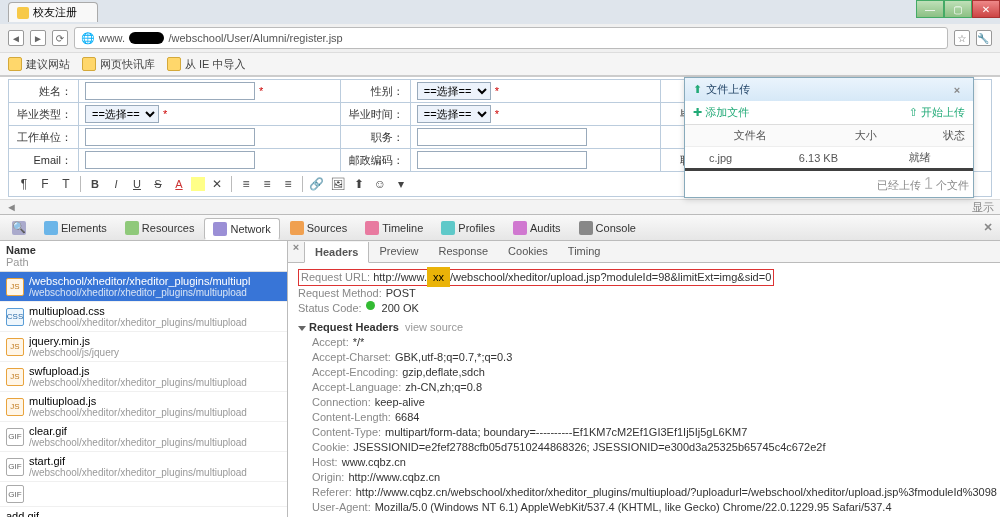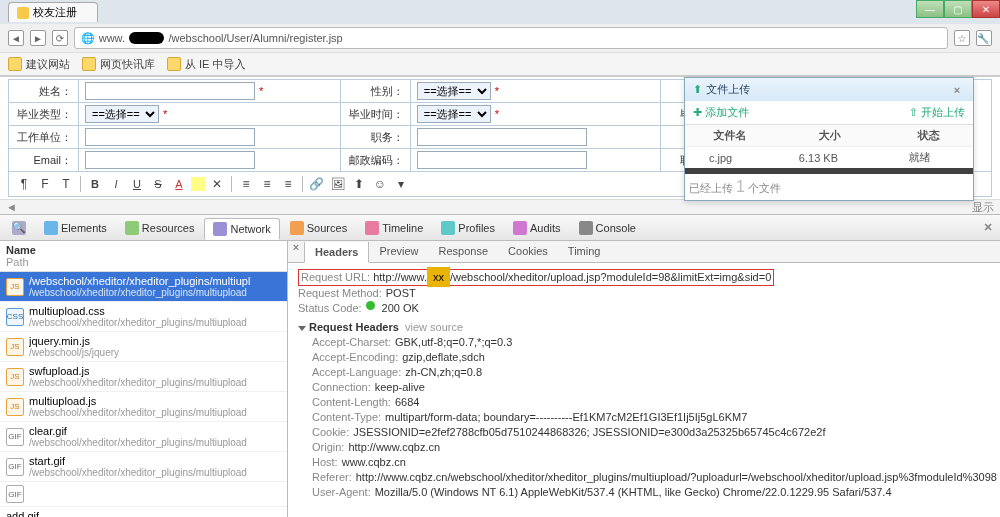--- a/index.html
+++ b/index.html
@@ -24,23 +24,23 @@
 .star{color:#c00;margin-left:4px}
 .toolbar{border:1px solid #bcd;border-top:none;padding:3px 6px;display:flex;gap:3px;align-items:center}
 .tbtn{width:18px;height:18px;display:flex;align-items:center;justify-content:center;font-size:12px;color:#444;cursor:pointer}
 .vsep{width:1px;height:16px;background:#bbb;margin:0 2px}
 
 .upload-panel{position:absolute;right:26px;top:0;width:290px;border:1px solid #8ab;background:#fff;box-shadow:0 2px 6px rgba(0,0,0,.15);font-size:11px}
 .upload-hdr{background:linear-gradient(#eaf4fc,#d6e8f7);padding:4px 8px;display:flex;justify-content:space-between;align-items:center;color:#246}
 .upload-tools{display:flex;justify-content:space-between;padding:4px 8px;border-bottom:1px solid #ddd}
 .upload-tools span{color:#2a7;display:flex;align-items:center;gap:3px}
 .upload-tbl{width:100%;border-collapse:collapse}
-.upload-tbl th{text-align:center;padding:3px 8px;color:#555;font-weight:bold;border-bottom:1px solid #eee;background:#fafafa}
+.upload-tbl th{text-align:right;padding:3px 8px;color:#555;font-weight:normal;border-bottom:1px solid #eee;background:#fafafa}
 .upload-tbl td{padding:3px 24px;color:#555}
-.upload-ftr{text-align:left;padding:4px;color:#888;border-top:6px solid #404040}
+.upload-ftr{text-align:right;padding:4px;color:#888;border-top:3px solid #404040}
 .big1{font-size:16px;color:#bbb}
 
 .status-strip{height:16px;background:#f3f3f3;border-top:1px solid #ddd;border-bottom:1px solid #bbb;display:flex;align-items:center;padding:0 6px;color:#888;font-size:10px;justify-content:space-between}
 .dt-tabs{display:flex;align-items:center;height:26px;background:linear-gradient(#f9f9f9,#e6e6e6);border-bottom:1px solid #bbb;padding:0 4px;gap:2px}
 .dt-tab{display:flex;align-items:center;gap:3px;padding:3px 8px;color:#333;border-radius:3px}
 .dt-tab.active{background:#fff;border:1px solid #bbb;border-bottom-color:#fff;position:relative;top:1px}
 .dt-ico{width:14px;height:14px;border-radius:2px}
 .ico-elements{background:#6bb5e8}
 .ico-resources{background:#8fc97a}
 .ico-network{background:#9b8fd6}
@@ -356,20 +356,24 @@
             <span class="hdr-k">Request Method:</span> 
             <span>POST</span>
           </div>
         <div class="hdr-line">
             <span class="hdr-k">Status Code:</span> 
             <span class="green-dot"></span>
             <span>200 OK</span>
           </div>
         <div class="hdr-sec"><span class="tri"></span><span>Request Headers</span>&nbsp;&nbsp;<span style="color:#999;font-weight:normal">view source</span></div>
         <div class="hdr-line" style="padding-left:14px">
+            <span class="hdr-k">Accept:</span> 
+            <span>*/*</span>
+          </div>
+        <div class="hdr-line" style="padding-left:14px">
             <span class="hdr-k">Accept-Charset:</span> 
             <span>GBK,utf-8;q=0.7,*;q=0.3</span>
           </div>
         <div class="hdr-line" style="padding-left:14px">
             <span class="hdr-k">Accept-Encoding:</span> 
             <span>gzip,deflate,sdch</span>
           </div>
         <div class="hdr-line" style="padding-left:14px">
             <span class="hdr-k">Accept-Language:</span> 
             <span>zh-CN,zh;q=0.8</span>
@@ -384,28 +388,28 @@
           </div>
         <div class="hdr-line" style="padding-left:14px">
             <span class="hdr-k">Content-Type:</span> 
             <span>multipart/form-data; boundary=----------Ef1KM7cM2Ef1GI3Ef1Ij5Ij5gL6KM7</span>
           </div>
         <div class="hdr-line" style="padding-left:14px">
             <span class="hdr-k">Cookie:</span> 
             <span>JSESSIONID=e2fef2788cfb05d7510244868326; JSESSIONID=e300d3a25325b65745c4c672e2f</span>
           </div>
         <div class="hdr-line" style="padding-left:14px">
+            <span class="hdr-k">Host:</span> 
+            <span>www.cqbz.cn</span>
+          </div>
+        <div class="hdr-line" style="padding-left:14px">
             <span class="hdr-k">Origin:</span> 
             <span>http://www.cqbz.cn</span>
           </div>
         <div class="hdr-line" style="padding-left:14px">
-            <span class="hdr-k">Host:</span> 
-            <span>www.cqbz.cn</span>
-          </div>
-        <div class="hdr-line" style="padding-left:14px">
             <span class="hdr-k">Referer:</span> 
             <span>http://www.cqbz.cn/webschool/xheditor/xheditor_plugins/multiupload/?uploadurl=/webschool/xheditor/upload.jsp%3fmoduleId%3098  &amp;callback=uploadFileCallback&amp;limitExt=img&amp;count=1</span>
           </div>
         <div class="hdr-line" style="padding-left:14px">
             <span class="hdr-k">User-Agent:</span> 
             <span>Mozilla/5.0 (Windows NT 6.1) AppleWebKit/537.4 (KHTML, like Gecko) Chrome/22.0.1229.95 Safari/537.4</span>
           </div>
         
         
         

